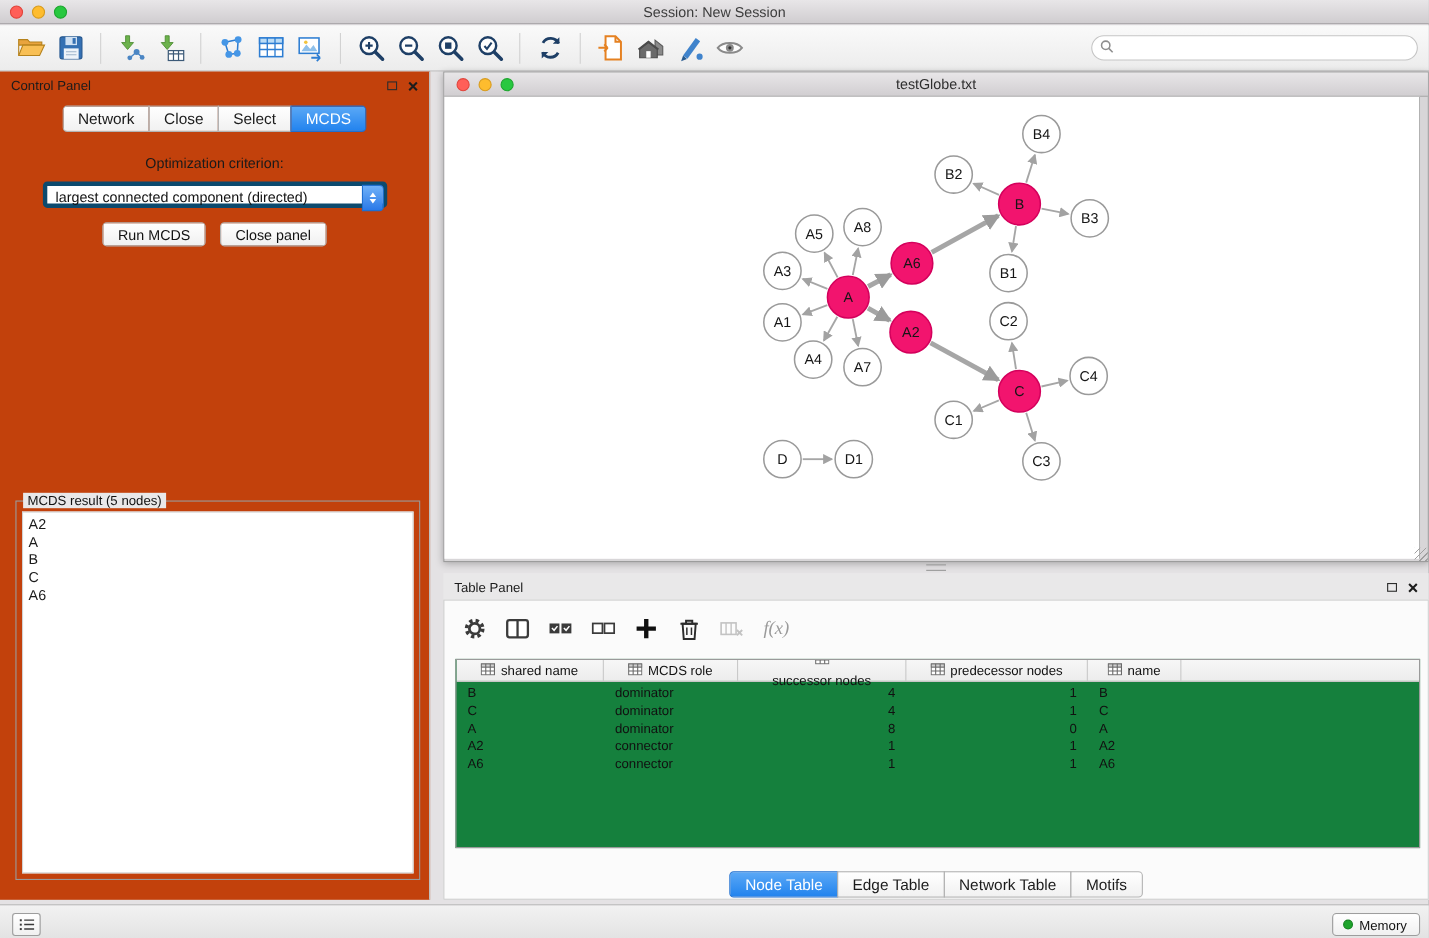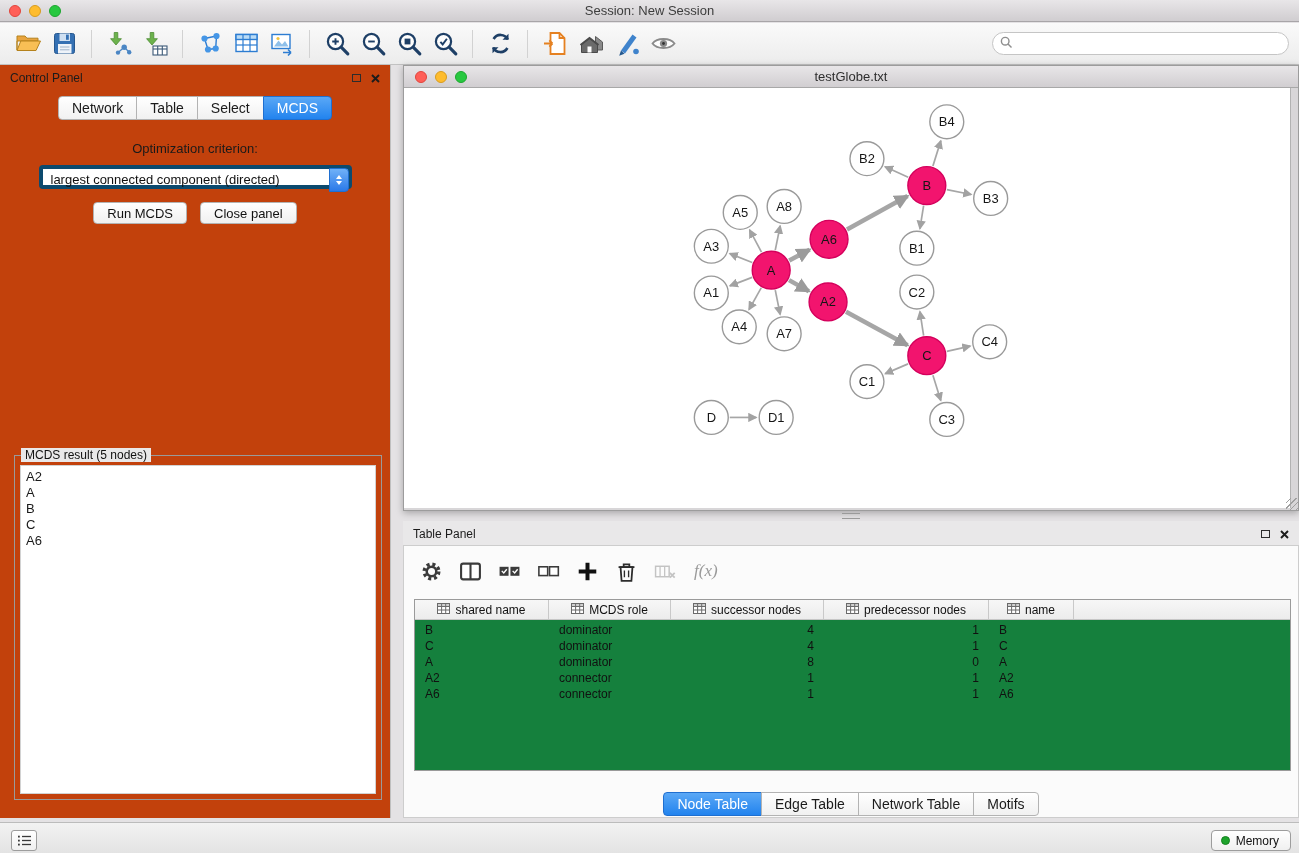--- a/index.html
+++ b/index.html
@@ -264,21 +264,21 @@
         <span class="float-icon"></span>
         <span class="panel-x">
             <svg width="9" height="9" viewBox="0 0 9 9">
               <path d="M1 1l7 7M8 1L1 8" stroke="#1c1c1c" stroke-width="1.9"></path>
             </svg>
           </span>
       </span>
     </div>
     <div class="seg-row">
         <div class="seg">Network</div>
-        <div class="seg">Table</div>
+        <div class="seg">Close</div>
         <div class="seg">Select</div>
         <div class="seg active">MCDS</div>
       </div>
     <div class="opt-label">Optimization criterion:</div>
     <div class="combo">
       <span>largest connected component (directed)</span>
       <span class="combo-btn">
           <span class="chev up"></span>
           <span class="chev down"></span>
         </span>
@@ -512,21 +512,21 @@
             <div class="th" style="width: 122px;">
               <span><svg width="13" height="11" viewBox="0 0 13 11">
                   <rect x="0.5" y="0.5" width="12" height="10" fill="#fff" stroke="#6a6a6a"></rect>
                   <rect x="0.5" y="0.5" width="12" height="3" fill="#cfcfcf" stroke="#6a6a6a"></rect>
                   <line x1="4.6" y1="0.5" x2="4.6" y2="10.5" stroke="#6a6a6a"></line>
                   <line x1="8.7" y1="0.5" x2="8.7" y2="10.5" stroke="#6a6a6a"></line>
                   <line x1="0.5" y1="7" x2="12.5" y2="7" stroke="#6a6a6a"></line>
                 </svg></span>
               <span>MCDS role</span>
             </div>
-            <div class="th" style="width: 153px;">
+            <div class="th" style="width: 153px; flex-direction: column;">
               <span><svg width="13" height="11" viewBox="0 0 13 11">
                   <rect x="0.5" y="0.5" width="12" height="10" fill="#fff" stroke="#6a6a6a"></rect>
                   <rect x="0.5" y="0.5" width="12" height="3" fill="#cfcfcf" stroke="#6a6a6a"></rect>
                   <line x1="4.6" y1="0.5" x2="4.6" y2="10.5" stroke="#6a6a6a"></line>
                   <line x1="8.7" y1="0.5" x2="8.7" y2="10.5" stroke="#6a6a6a"></line>
                   <line x1="0.5" y1="7" x2="12.5" y2="7" stroke="#6a6a6a"></line>
                 </svg></span>
               <span>successor nodes</span>
             </div>
             <div class="th" style="width: 165px;">

